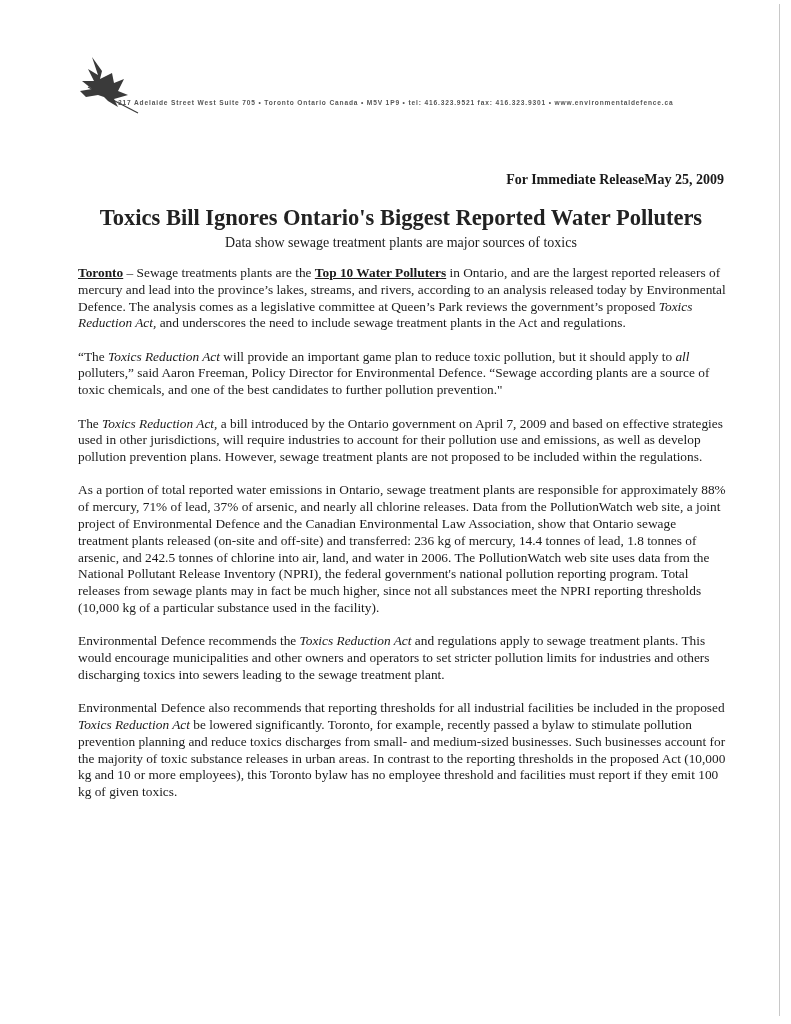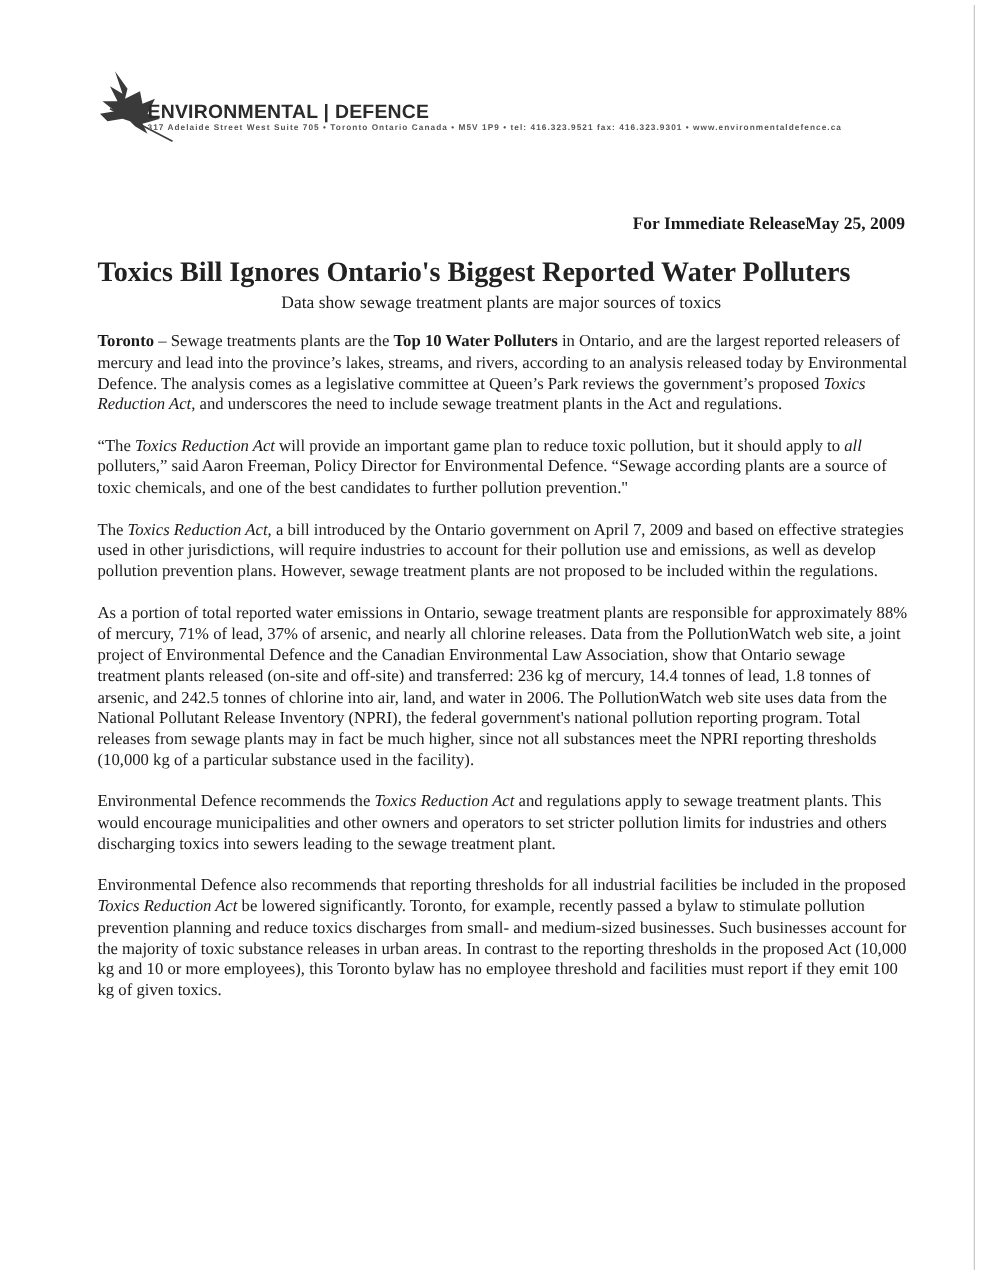--- a/index.html
+++ b/index.html
@@ -29,46 +29,45 @@
       font-size: 6.6px; color: #555555; letter-spacing: 0.85px;
       white-space: nowrap;
     }
     .release-row {
       position: absolute; left: 78px; top: 172px; width: 646px;
       display: flex; justify-content: flex-end;
       font-weight: bold; font-size: 14px;
     }
     .headline {
       position: absolute; left: 78px; top: 205px; width: 646px;
-      text-align: left; font-weight: bold; font-size: 22.5px; color: #222;
+      text-align: center; font-weight: bold; font-size: 22.5px; color: #222;
       white-space: nowrap;
     }
     .subhead {
       position: absolute; left: 78px; top: 235px; width: 646px;
       text-align: center; font-size: 14px;
     }
     .body-text {
       position: absolute; left: 78px; top: 265px; width: 650px;
       font-size: 13.35px; line-height: 16.8px;
     }
     .body-text p { margin: 0 0 16.5px 0; }
-    .body-text b { font-weight: bold; }
+    .body-text b { font-weight: bold; text-decoration: underline; }
     .body-text i { font-style: italic; }
   </style>
 </head>
 <body>
 
 <div class="edge-line"></div>
 
 <div class="letterhead">
   <svg class="leaf" viewBox="0 0 62 60">
     <path d="M14 2 L24 16 L22 24 L34 18 L36 28 L46 24 L40 36 L50 40 L36 44 L40 52 L30 46 L26 42 L20 40 L8 42 L2 36 L14 34 L4 26 L16 26 L10 14 L20 20 Z" fill="#3a3a3a"></path>
     <line x1="10" y1="32" x2="60" y2="58" stroke="#3a3a3a" stroke-width="1.2"></line>
   </svg>
-  <div class="org-name">ENVIRONMENTAL | DEFENCE</div>
   <div class="org-address">317 Adelaide Street West Suite 705 • Toronto Ontario Canada • M5V 1P9 • tel: 416.323.9521 fax: 416.323.9301 • www.environmentaldefence.ca</div>
 </div>
 
 <div class="release-row">
   <span>For Immediate Release</span>
   <span>May 25, 2009</span>
 </div>
 
 <div class="headline">Toxics Bill Ignores Ontario's Biggest Reported Water Polluters</div>
 <div class="subhead">Data show sewage treatment plants are major sources of toxics</div>

